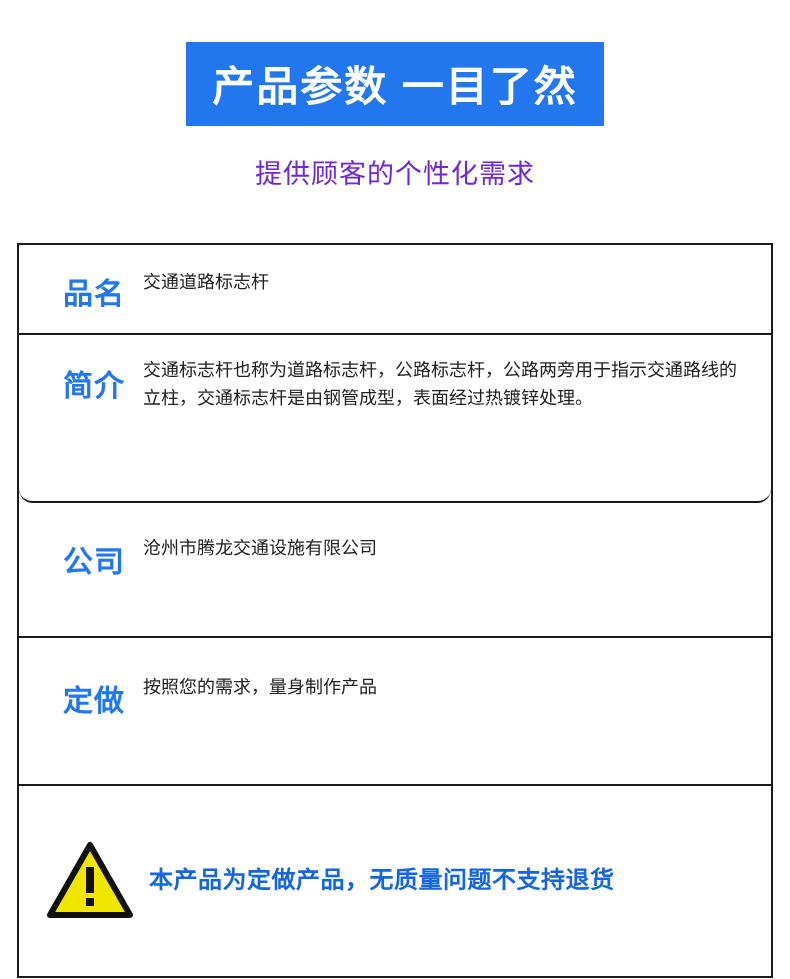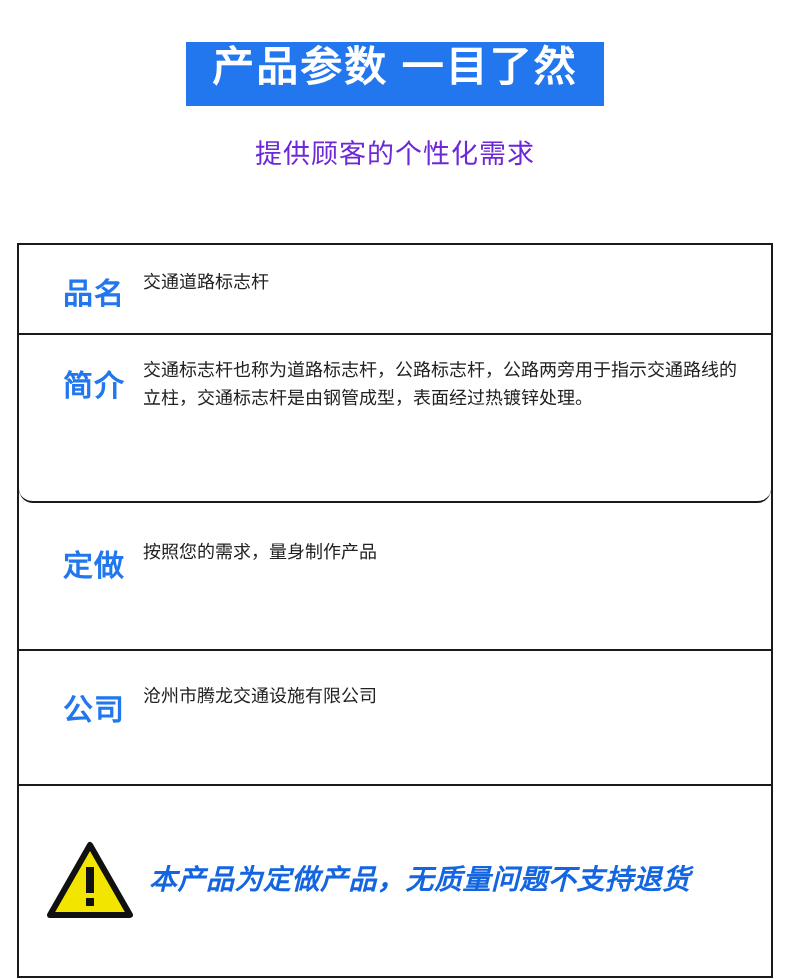--- a/index.html
+++ b/index.html
@@ -28,21 +28,21 @@
     text-align: center;
   }
   .title-banner {
     display: inline-block;
     background: #2277ee;
     color: #ffffff;
     font-size: 42px;
     font-weight: bold;
     letter-spacing: 2px;
     line-height: 1;
-    padding: 4px 26px 18px 26px;
+    padding: 24px 26px 18px 26px;
   }
   .subtitle {
     margin-top: 26px;
     font-size: 27px;
     color: #6d28d9;
     letter-spacing: 1px;
   }
 
   
   .spec-table {
@@ -112,25 +112,24 @@
   .warn-icon {
     flex: 0 0 86px;
     height: 78px;
     position: relative;
     margin-right: 16px;
   }
   .warn-icon svg { display: block; }
   .notice-text {
     flex: 1 1 auto;
     color: #1466e0;
-    font-size: 28px;
+    font-size: 24px;
     font-weight: bold;
     letter-spacing: 0.5px;
     line-height: 1.4;
-    font-style: italic;
   }
 </style>
 </head>
 <body>
 
 <div class="page">
 
   <div class="header">
     <div class="title-banner">产品参数 一目了然</div>
     <div class="subtitle">提供顾客的个性化需求</div>
@@ -141,28 +140,28 @@
     <div class="row row-name">
       <div class="label">品名</div>
       <div class="value">交通道路标志杆</div>
     </div>
 
     <div class="row row-intro">
       <div class="label">简介</div>
       <div class="value">交通标志杆也称为道路标志杆，公路标志杆，公路两旁用于指示交通路线的立柱，交通标志杆是由钢管成型，表面经过热镀锌处理。</div>
     </div>
 
+    <div class="row row-company">
+      <div class="label">公司</div>
+      <div class="value">沧州市腾龙交通设施有限公司</div>
+    </div>
+
     <div class="row row-custom">
       <div class="label">定做</div>
       <div class="value">按照您的需求，量身制作产品</div>
-    </div>
-
-    <div class="row row-company">
-      <div class="label">公司</div>
-      <div class="value">沧州市腾龙交通设施有限公司</div>
     </div>
 
     <div class="row row-notice">
       <div class="warn-icon">
         <svg width="86" height="78" viewBox="0 0 86 78" xmlns="http://www.w3.org/2000/svg">
           <polygon points="43,4 83,74 3,74" fill="#f2e500" stroke="#111111" stroke-width="6" stroke-linejoin="round"></polygon>
           <rect x="39" y="26" width="8" height="26" fill="#111111"></rect>
           <rect x="39" y="57" width="8" height="8" fill="#111111"></rect>
         </svg>
       </div>

